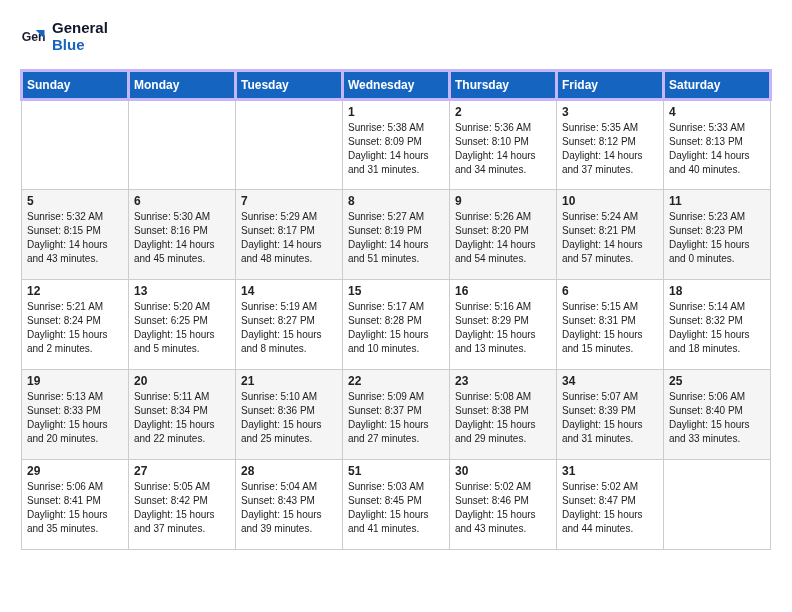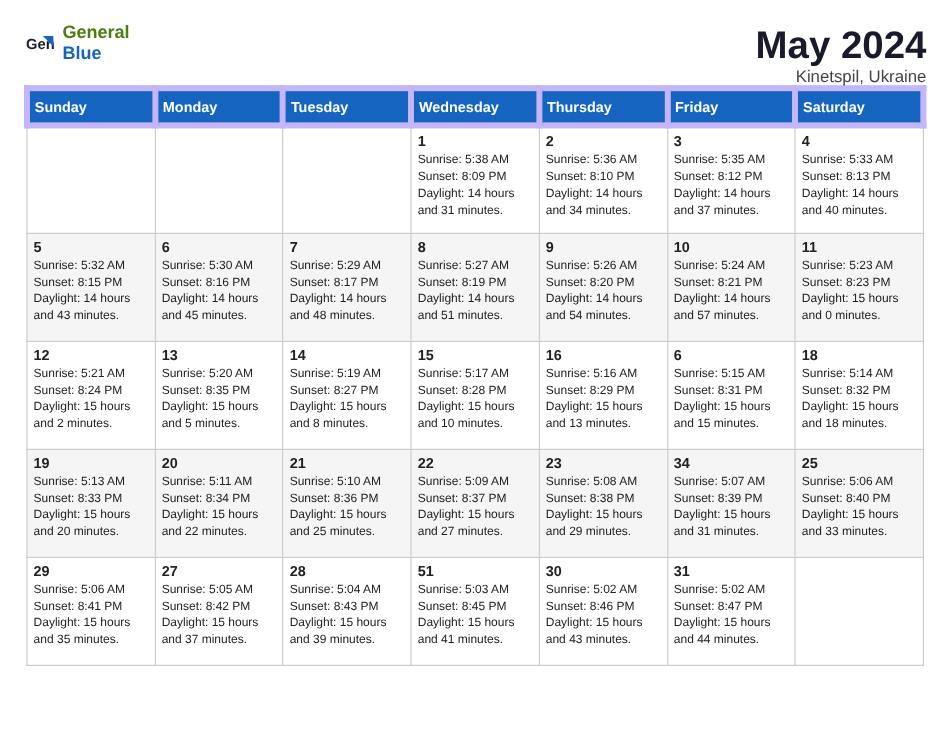--- a/index.html
+++ b/index.html
@@ -7,20 +7,21 @@
       font-family: Arial, sans-serif;
       background: #fff;
       width: 792px;
       min-height: 612px;
       padding: 20px;
     }
     .header {
       display: flex;
       justify-content: space-between;
       align-items: flex-start;
+      margin-bottom: 16px;
       gap: 34px;
     }
     .logo {
       display: flex;
       align-items: center;
       gap: 4px;
     }
     .logo-icon {
       width: 28px;
       height: 28px;
@@ -43,21 +44,21 @@
       border-collapse: collapse;
       table-layout: fixed;
     }
     thead th {
       background-color: #1565c0;
       color: #fff;
       font-size: 12px;
       font-weight: bold;
       padding: 6px 4px;
       text-align: left;
-      border: 5px solid #c4b5fd;
+      border: 3px solid #c4b5fd;
     }
     tbody td {
       border: 1px solid #ccc;
       vertical-align: top;
       padding: 4px 5px;
       height: 90px;
       font-size: 10.5px;
       color: #222;
       background: #fff;
     }
@@ -82,27 +83,23 @@
 </head>
 <body>
 
 <div class="header">
   <div class="logo">
     <svg class="logo-icon" viewBox="0 0 32 32">
       <text x="2" y="20" font-size="14" font-weight="bold" fill="#1a1a2e">Gen</text>
       <polygon points="18,8 28,8 28,18" fill="#1565c0"></polygon>
     </svg>
     <div>
-      <div style="font-size:15px;font-weight:bold;color:#4d7c0f;line-height:1.1">General</div>
+      <div style="font-size:15px;font-weight:bold;color:#0f172a;line-height:1.1">General</div>
       <div style="font-size:15px;font-weight:bold;color:#1565c0;line-height:1.1">Blue</div>
     </div>
-  </div>
-  <div class="title-block">
-    <div class="month-title">May 2024</div>
-    <div class="location">Kinetspil, Ukraine</div>
   </div>
 </div>
 
 <table>
   <thead>
     <tr>
     <th>Sunday</th>
         <th>Monday</th>
         <th>Tuesday</th>
         <th>Wednesday</th>
@@ -200,21 +197,21 @@
         <td>
           <span class="day-num">12</span>
           <div class="day-info" style="white-space: pre-line;">Sunrise: 5:21 AM
 Sunset: 8:24 PM
 Daylight: 15 hours
 and 2 minutes.</div>
         </td>
         <td>
           <span class="day-num">13</span>
           <div class="day-info" style="white-space: pre-line;">Sunrise: 5:20 AM
-Sunset: 8:35 PM
+Sunset: 6:25 PM
 Daylight: 15 hours
 and 5 minutes.</div>
         </td>
         <td>
           <span class="day-num">14</span>
           <div class="day-info" style="white-space: pre-line;">Sunrise: 5:19 AM
 Sunset: 8:27 PM
 Daylight: 15 hours
 and 8 minutes.</div>
         </td>

